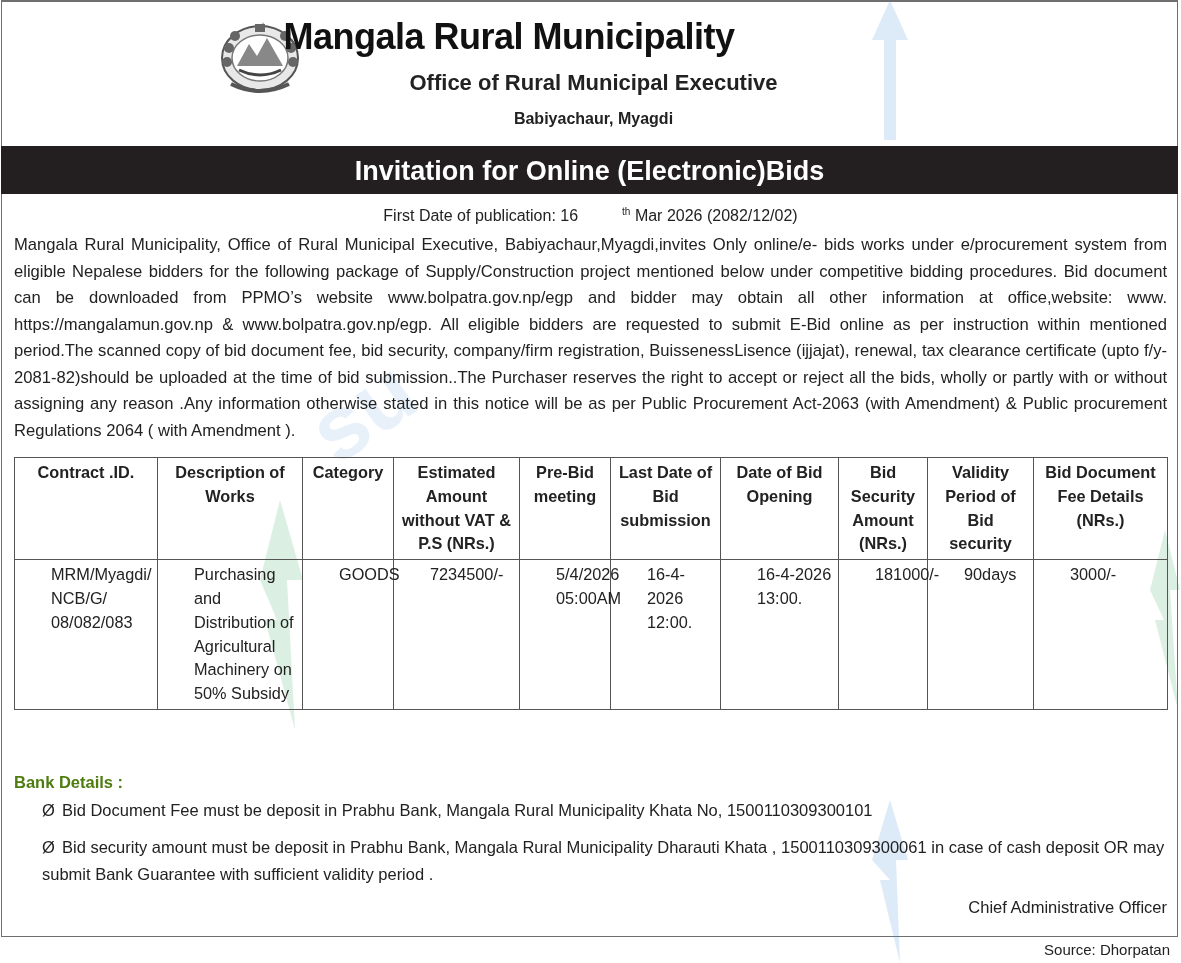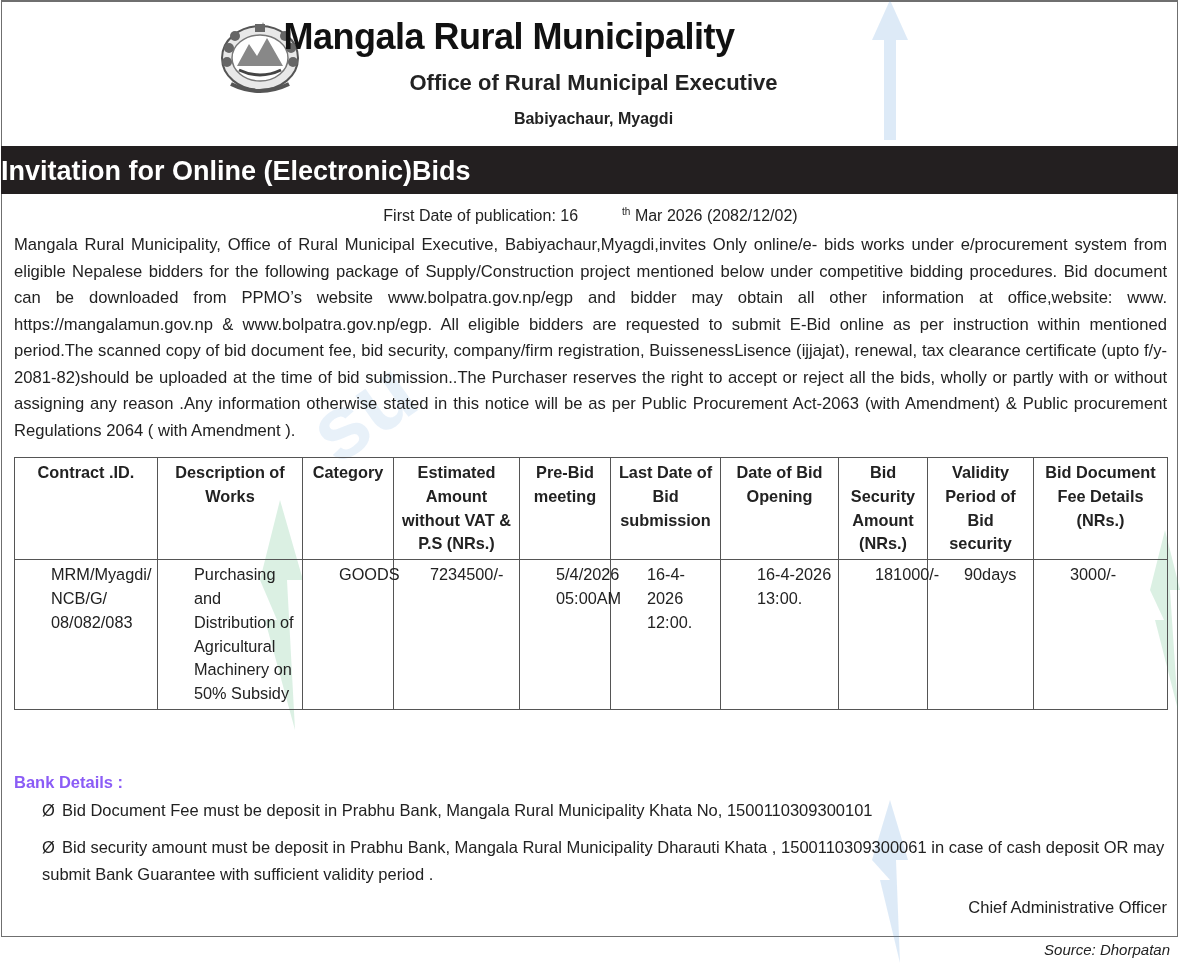--- a/index.html
+++ b/index.html
@@ -10,36 +10,36 @@
     .wm { position: absolute; pointer-events: none; opacity: 0.18; }
     .header { position: absolute; left: 0; top: 0; width: 1177px; height: 145px; }
     .emblem { position: absolute; left: 217px; top: 18px; width: 86px; height: 76px; }
     .title { position: absolute; left: 0; width: 1018px; text-align: center; top: 16px;
              font-size: 36px; font-weight: bold; letter-spacing: -0.5px; color: #111; }
     .subtitle { position: absolute; left: 0; width: 1187px; text-align: center; top: 70px;
                 font-size: 22px; font-weight: bold; color: #222; }
     .address { position: absolute; left: 0; width: 1187px; text-align: center; top: 110px;
                font-size: 16px; font-weight: bold; color: #222; }
     .banner { position: absolute; left: 1px; top: 146px; width: 1177px; height: 48px; background: #231f20;
-              color: #fff; font-size: 27px; font-weight: bold; line-height: 50px; }
+              color: #fff; text-align: center; font-size: 27px; font-weight: bold; line-height: 50px; }
     .pubdate { position: absolute; left: 0; width: 1181px; top: 206px; text-align: center; font-size: 16px; color: #222; }
     .pubdate sup { font-size: 10px; margin-left: 44px; }
     .body-text { position: absolute; left: 14px; top: 232px; width: 1153px; font-size: 16.6px; line-height: 26.5px;
                  text-align: justify; color: #222; }
     table.bids { position: absolute; left: 14px; top: 457px; width: 1153px; border-collapse: collapse;
                  font-size: 16.3px; color: #222; table-layout: fixed; }
     table.bids th, table.bids td { border: 1.5px solid #555; vertical-align: top; padding: 3px 6px; line-height: 23.8px; }
     table.bids th { font-weight: bold; text-align: center; height: 92px; }
     table.bids tr.r1 td { height: 114px; padding-left: 36px; }
     table.bids tr.r2 td { height: 66px; }
-    .bank-title { position: absolute; left: 14px; top: 773px; font-size: 16.5px; font-weight: bold; color: #8b5cf6; }
+    .bank-title { position: absolute; left: 14px; top: 773px; font-size: 16.5px; font-weight: bold; color: #4d7c0f; }
     .bank-item { position: absolute; left: 14px; width: 1153px; font-size: 16.5px; line-height: 27px; color: #222; margin-left: 28px; }
     .bullet { display: inline-block; width: 20px; }
     .signature { position: absolute; right: 14px; top: 898px; font-size: 16.5px; color: #222; }
-    .source { position: absolute; right: 11px; top: 941px; font-size: 15px; font-style: italic; color: #222; }
+    .source { position: absolute; right: 11px; top: 941px; font-size: 15px; color: #222; }
   </style>
 </head>
 <body>
 
 <div class="frame"></div>
 
 <svg class="wm" style="left:870px;top:0;" width="40" height="140" viewBox="0 0 40 140">
   <polygon points="20,0 38,40 26,40 26,140 14,140 14,40 2,40" fill="#4a8fd6"></polygon>
 </svg>
 <svg class="wm" style="left:255px;top:500px;" width="50" height="230" viewBox="0 0 50 230">

